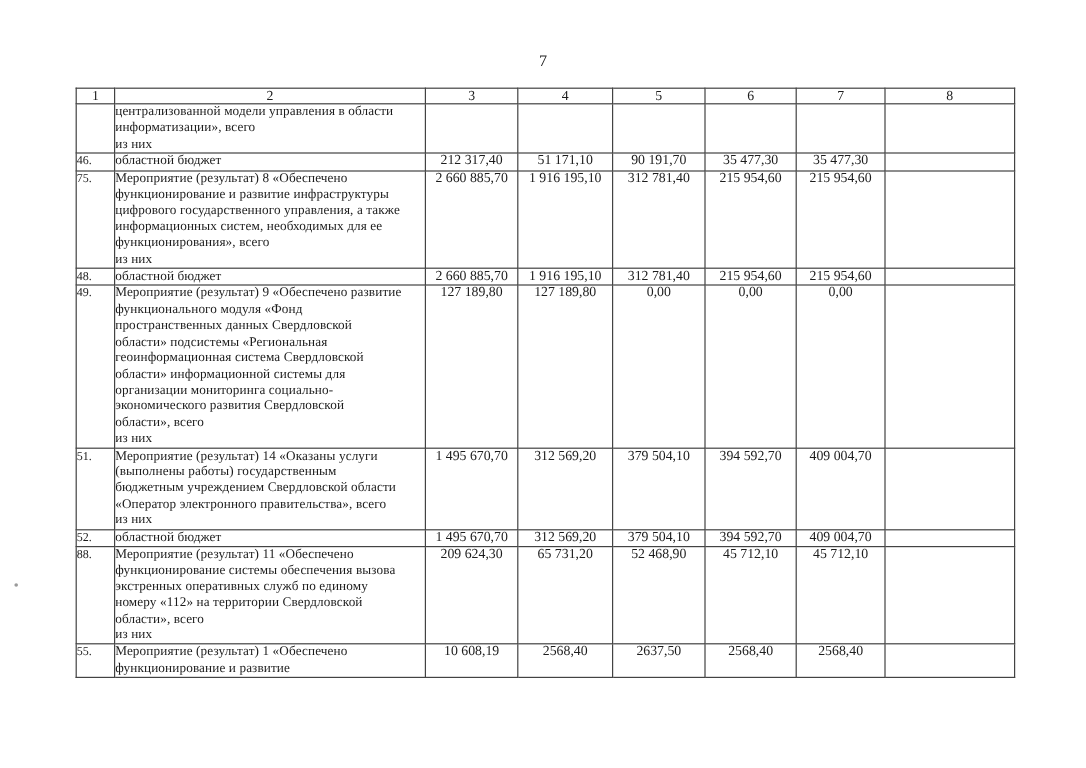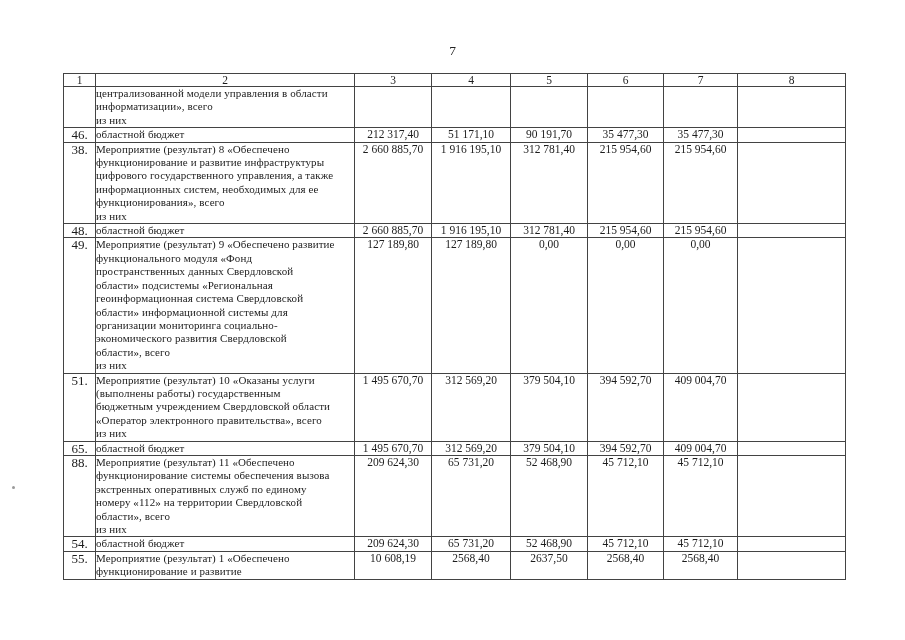--- a/index.html
+++ b/index.html
@@ -51,22 +51,22 @@
     font-weight: normal;
     font-size: 11.5px;
     line-height: 12px;
     height: 12px;
     text-align: center;
     border-top: 2px solid #6e6e6e;
     border-bottom: 1px solid #575757;
   }
   tbody tr { height: 14px; }
   td.num {
-    text-align: center;
-    font-size: 13px;
+    text-align: left;
+    font-size: 10px;
     line-height: 13px;
     padding-top: 1px;
   }
   td.desc {
     font-size: 11px;
     line-height: 13.4px;
     padding: 1px 2px 0 3px;
     white-space: pre-line;
     letter-spacing: 0.1px;
   }
@@ -132,21 +132,21 @@
         <td class="num">46.</td>
         <td class="desc">областной бюджет</td>
         <td class="val">212 317,40</td>
         <td class="val">51 171,10</td>
         <td class="val">90 191,70</td>
         <td class="val">35 477,30</td>
         <td class="val">35 477,30</td>
         <td class="val"></td>
       </tr>
       <tr>
-        <td class="num">38.</td>
+        <td class="num">75.</td>
         <td class="desc">Мероприятие (результат) 8 «Обеспечено
 функционирование и развитие инфраструктуры
 цифрового государственного управления, а также
 информационных систем, необходимых для ее
 функционирования», всего
 из них</td>
         <td class="val">2 660 885,70</td>
         <td class="val">1 916 195,10</td>
         <td class="val">312 781,40</td>
         <td class="val">215 954,60</td>
@@ -177,60 +177,50 @@
 из них</td>
         <td class="val">127 189,80</td>
         <td class="val">127 189,80</td>
         <td class="val">0,00</td>
         <td class="val">0,00</td>
         <td class="val">0,00</td>
         <td class="val"></td>
       </tr>
       <tr>
         <td class="num">51.</td>
-        <td class="desc">Мероприятие (результат) 10 «Оказаны услуги
+        <td class="desc">Мероприятие (результат) 14 «Оказаны услуги
 (выполнены работы) государственным
 бюджетным учреждением Свердловской области
 «Оператор электронного правительства», всего
 из них</td>
         <td class="val">1 495 670,70</td>
         <td class="val">312 569,20</td>
         <td class="val">379 504,10</td>
         <td class="val">394 592,70</td>
         <td class="val">409 004,70</td>
         <td class="val"></td>
       </tr>
       <tr>
-        <td class="num">65.</td>
+        <td class="num">52.</td>
         <td class="desc">областной бюджет</td>
         <td class="val">1 495 670,70</td>
         <td class="val">312 569,20</td>
         <td class="val">379 504,10</td>
         <td class="val">394 592,70</td>
         <td class="val">409 004,70</td>
         <td class="val"></td>
       </tr>
       <tr>
         <td class="num">88.</td>
         <td class="desc">Мероприятие (результат) 11 «Обеспечено
 функционирование системы обеспечения вызова
 экстренных оперативных служб по единому
 номеру «112» на территории Свердловской
 области», всего
 из них</td>
-        <td class="val">209 624,30</td>
-        <td class="val">65 731,20</td>
-        <td class="val">52 468,90</td>
-        <td class="val">45 712,10</td>
-        <td class="val">45 712,10</td>
-        <td class="val"></td>
-      </tr>
-      <tr>
-        <td class="num">54.</td>
-        <td class="desc">областной бюджет</td>
         <td class="val">209 624,30</td>
         <td class="val">65 731,20</td>
         <td class="val">52 468,90</td>
         <td class="val">45 712,10</td>
         <td class="val">45 712,10</td>
         <td class="val"></td>
       </tr>
       <tr>
         <td class="num">55.</td>
         <td class="desc">Мероприятие (результат) 1 «Обеспечено

